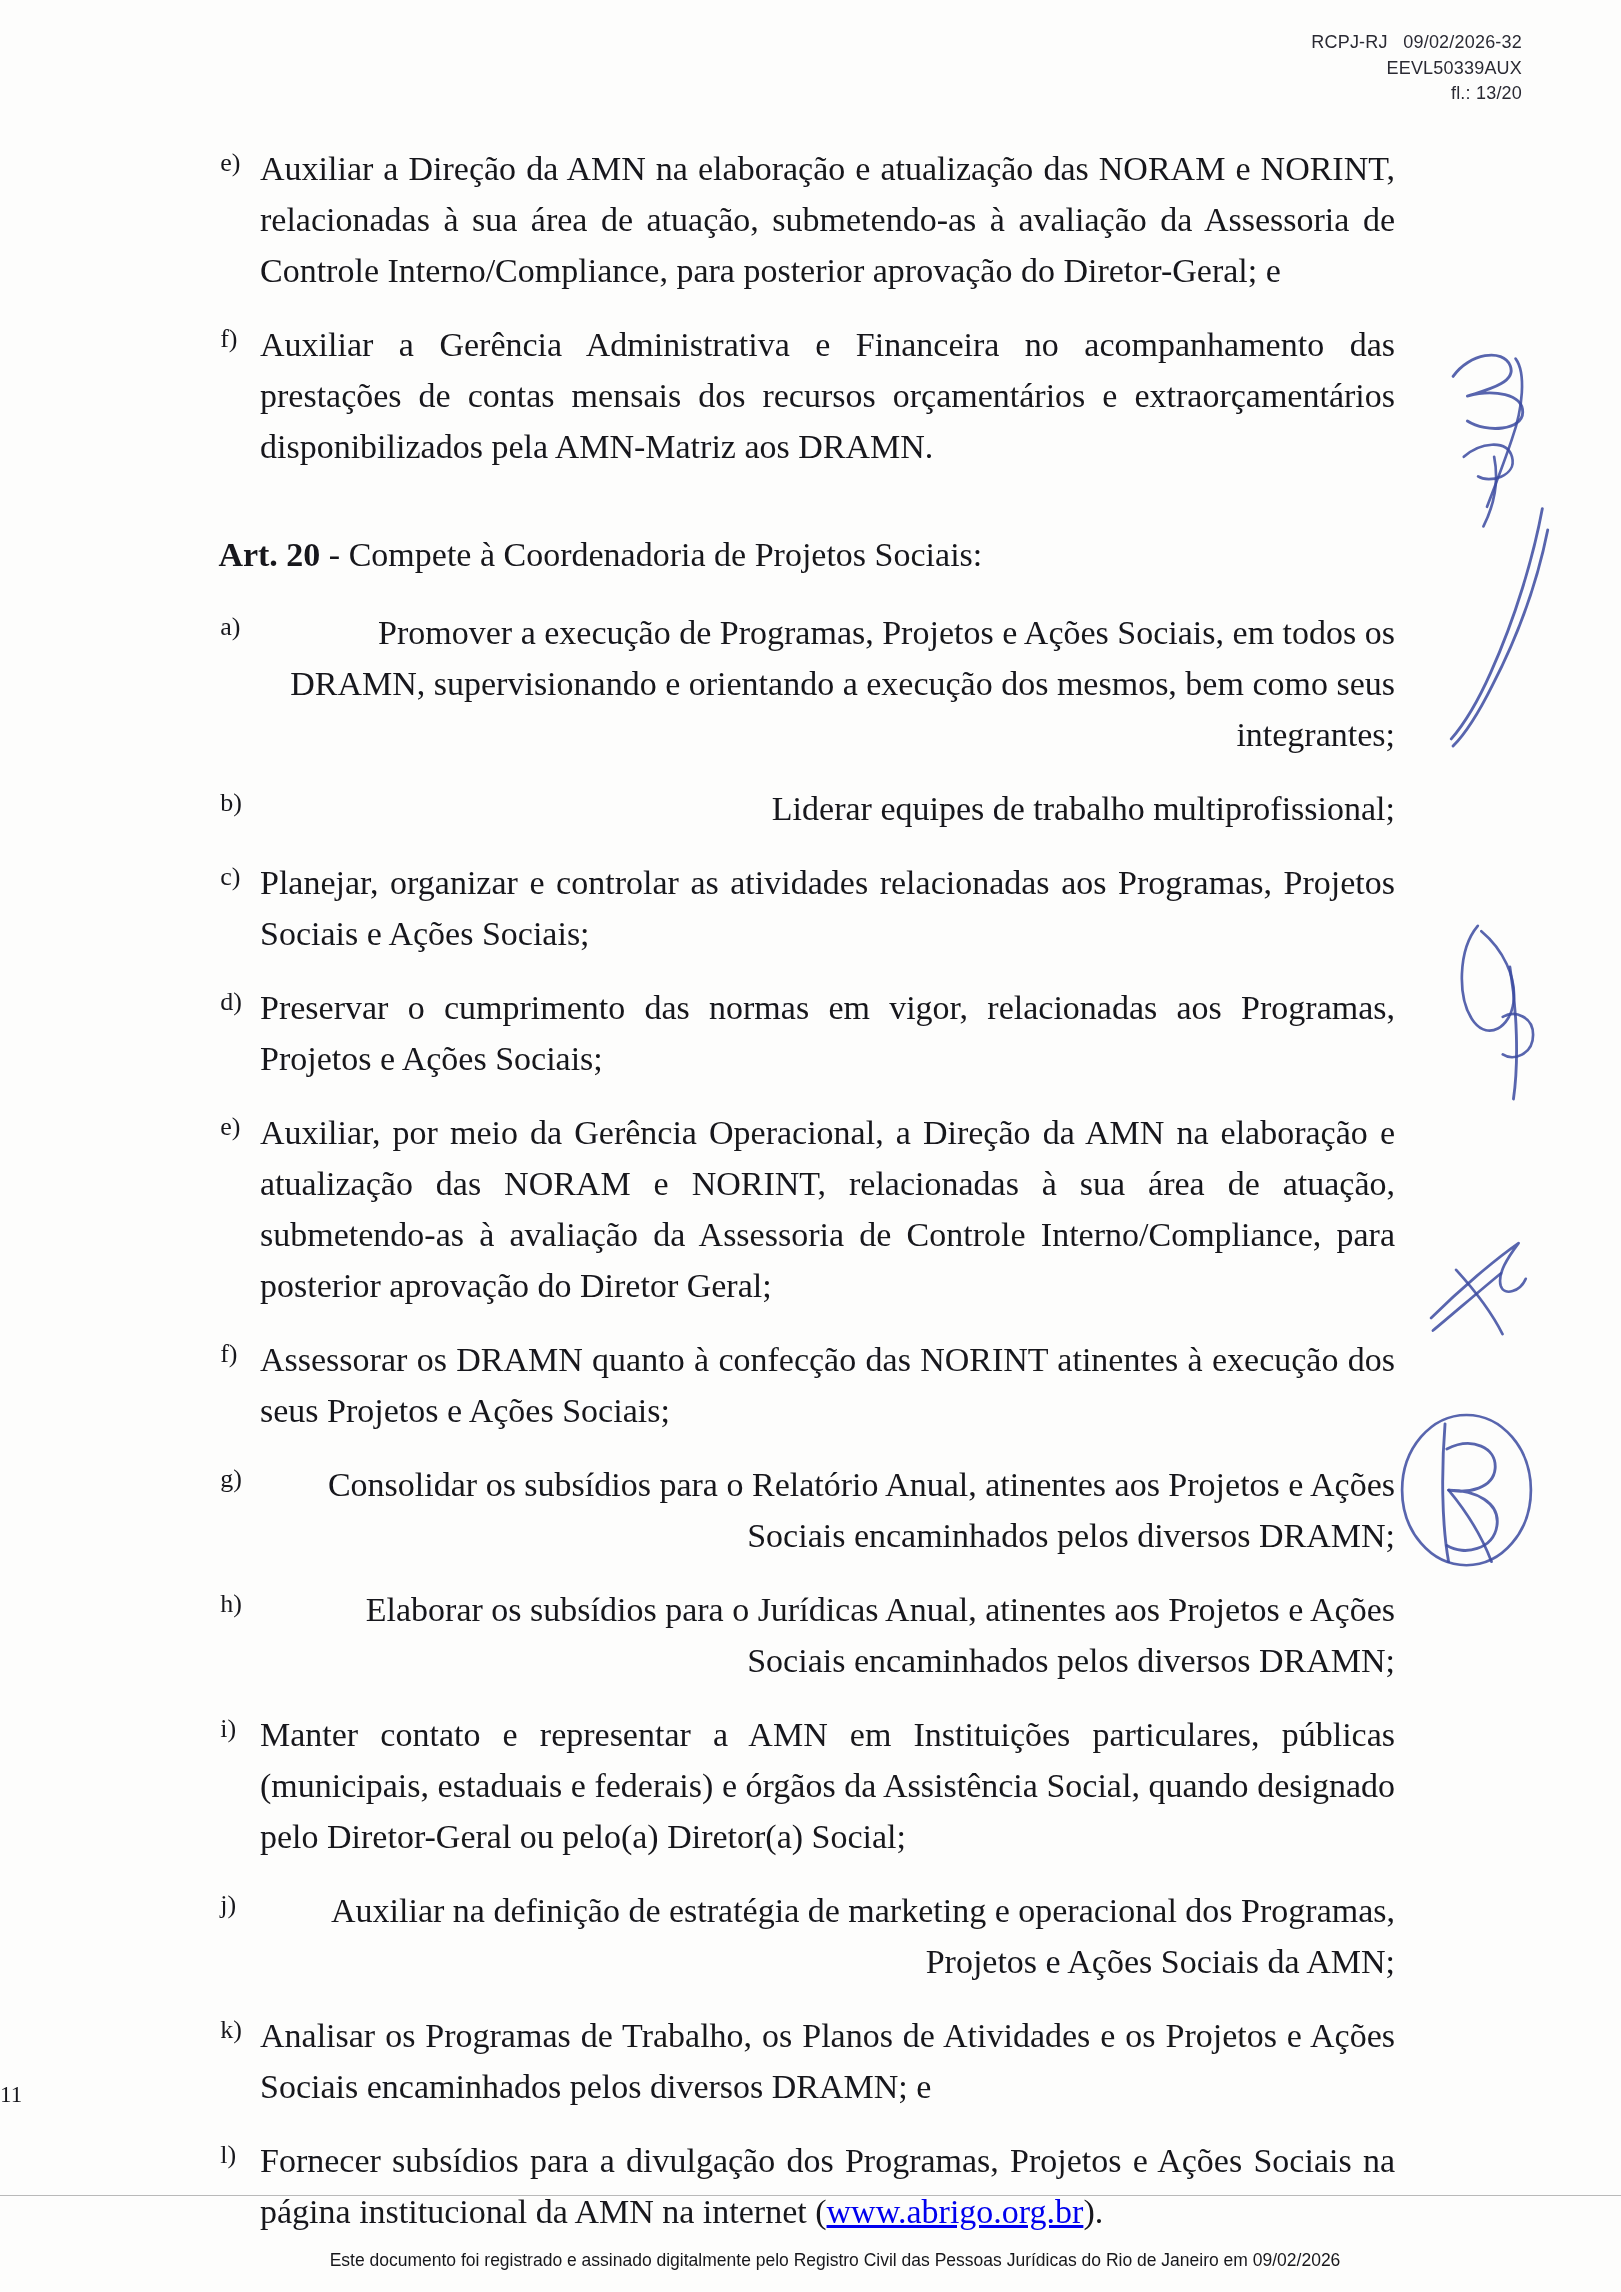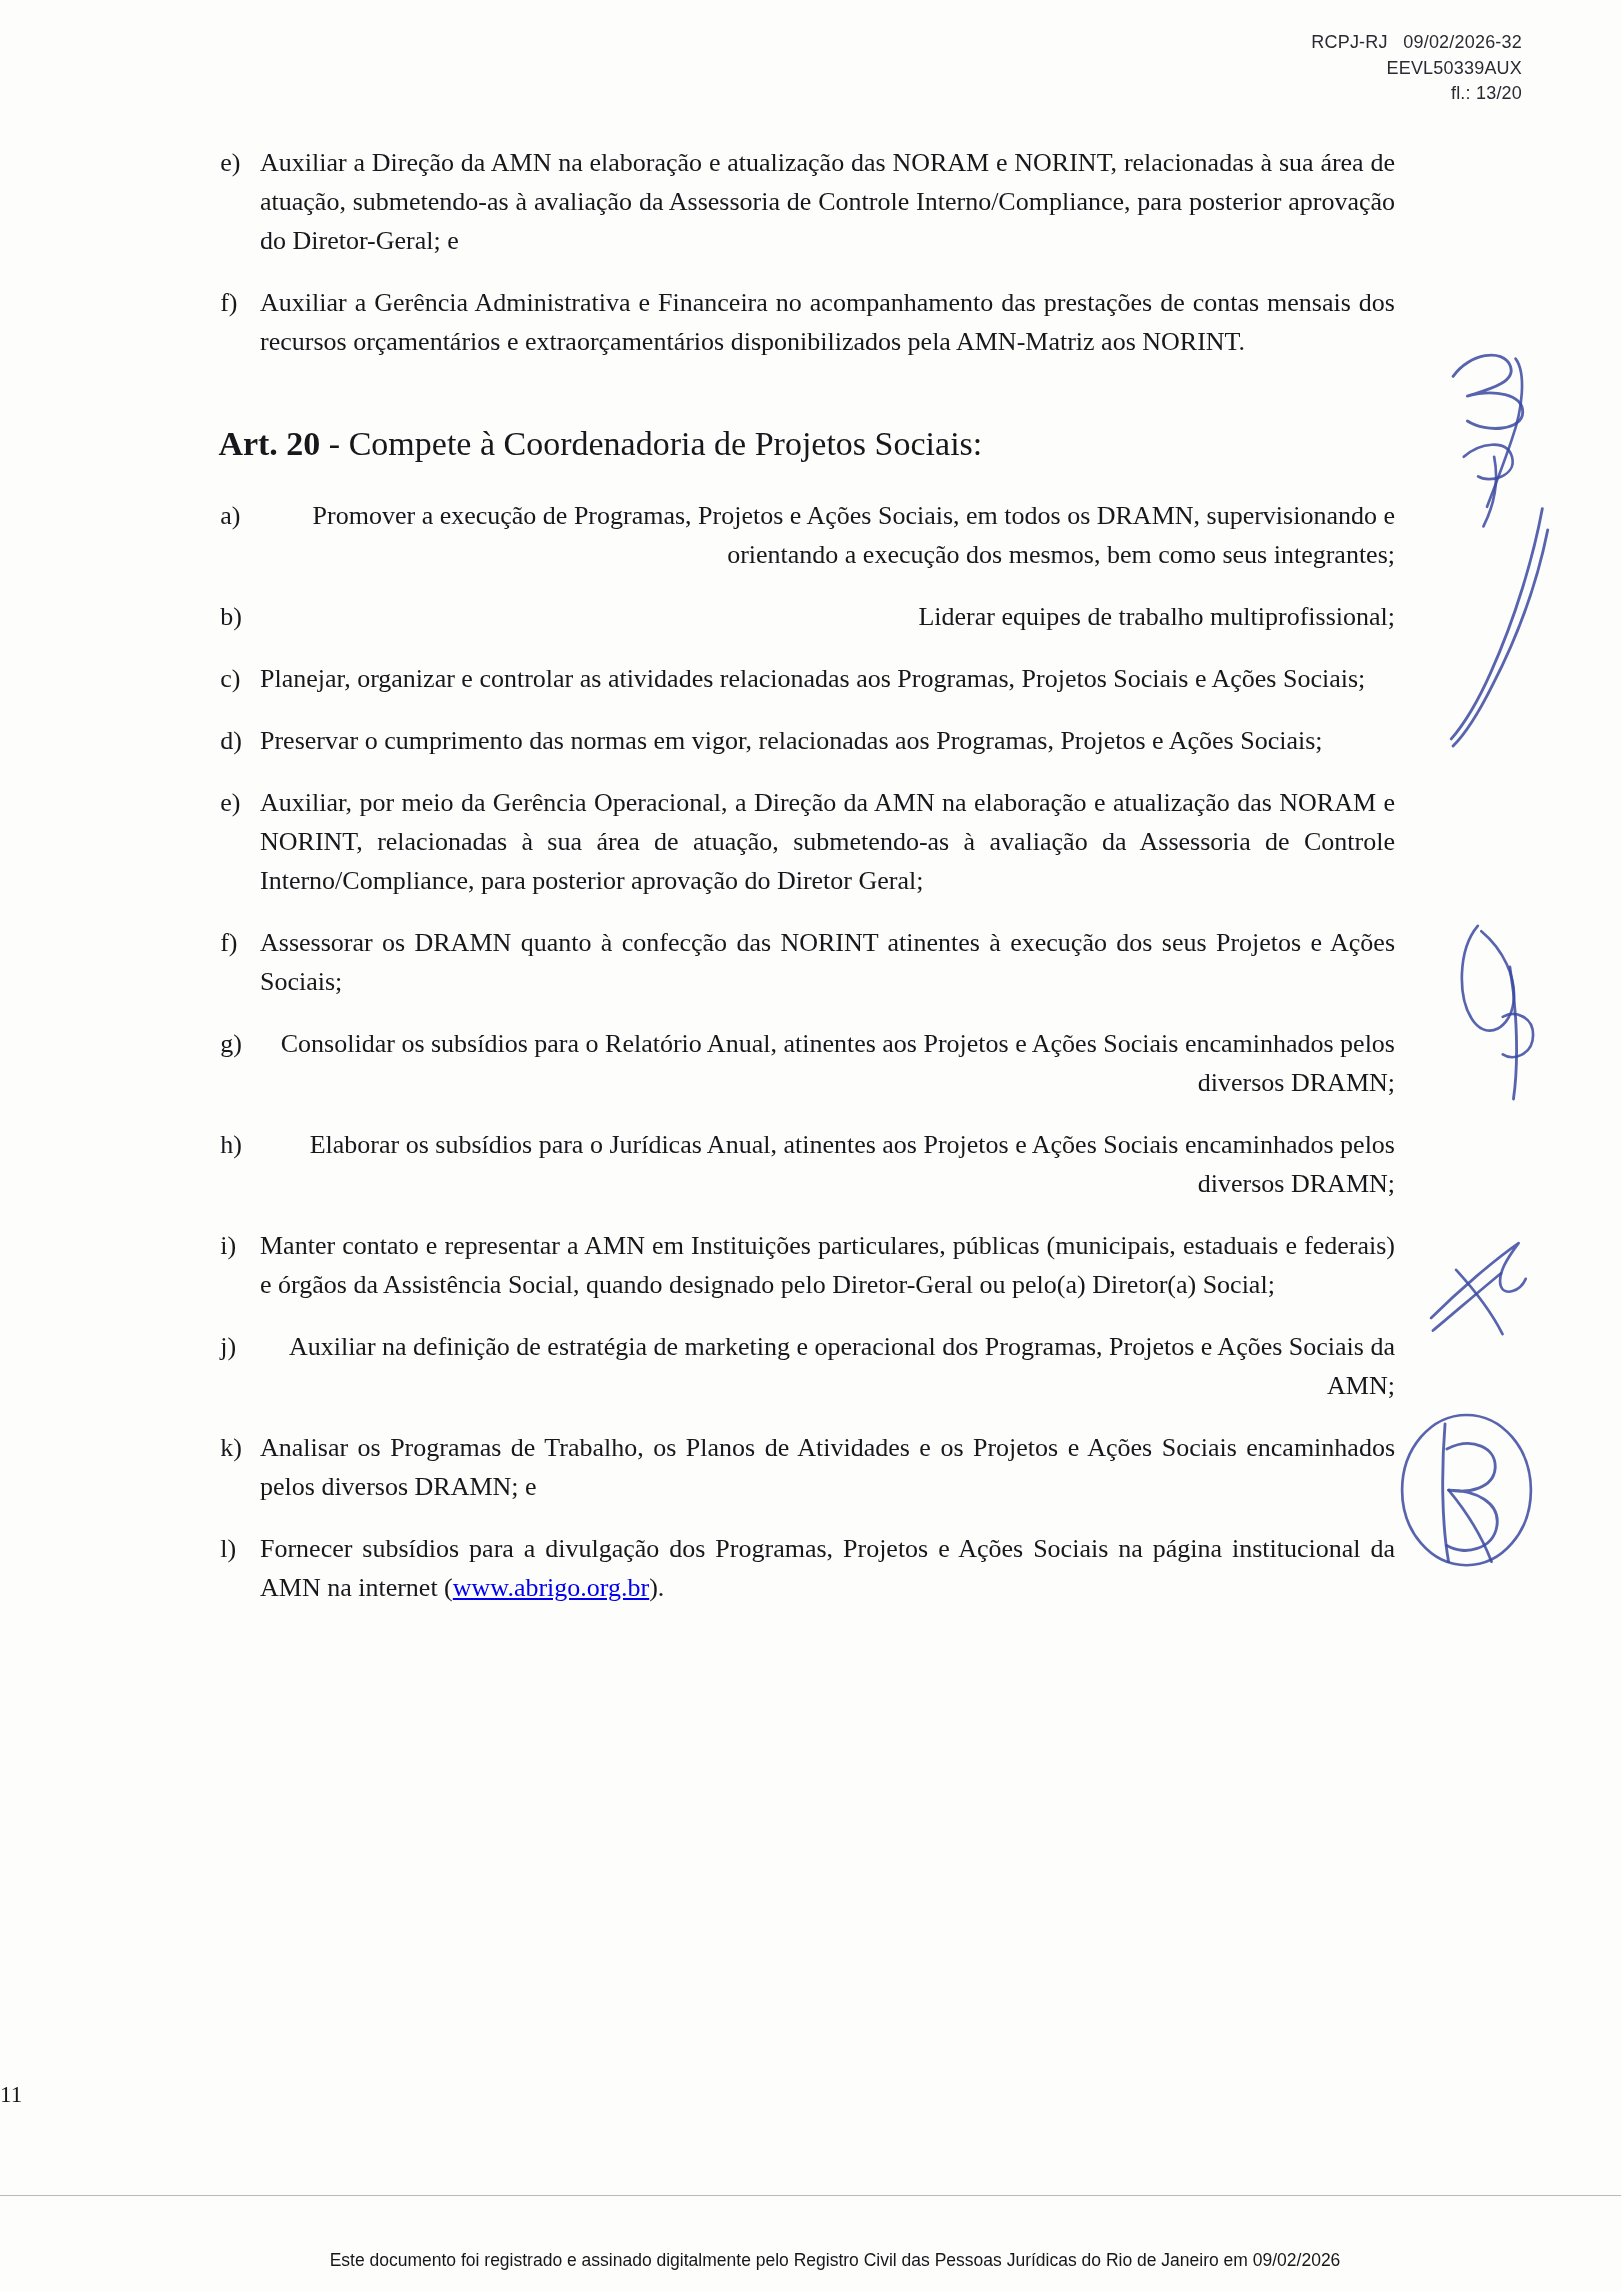--- a/index.html
+++ b/index.html
@@ -53,21 +53,21 @@
     width: 47px;
     flex: none;
     font-size: 26px;
     line-height: 1.5;
     text-align: left;
     padding-left: 7.2px;
     box-sizing: border-box;
   }
   .body {
     flex: 1;
-    font-size: 26px;
+    font-size: 34px;
     line-height: 1.5;
     text-align: justify;
     text-justify: inter-word;
   }
   .body.nojust { text-align: right; }
 
   .artigo {
     font-size: 34px;
     line-height: 1.5;
     margin: 57px 0 27px 5.4px;
@@ -138,21 +138,21 @@
 
   <div class="content">
 
     <div class="item">
       <div class="marker">e)</div>
       <div class="body">Auxiliar a Direção da AMN na elaboração e atualização das NORAM e NORINT, relacionadas à sua área de atuação, submetendo-as à avaliação da Assessoria de Controle Interno/Compliance, para posterior aprovação do Diretor-Geral; e</div>
     </div>
 
     <div class="item">
       <div class="marker">f)</div>
-      <div class="body">Auxiliar a Gerência Administrativa e Financeira no acompanhamento das prestações de contas mensais dos recursos orçamentários e extraorçamentários disponibilizados pela AMN-Matriz aos NORINT.</div>
+      <div class="body">Auxiliar a Gerência Administrativa e Financeira no acompanhamento das prestações de contas mensais dos recursos orçamentários e extraorçamentários disponibilizados pela AMN-Matriz aos DRAMN.</div>
     </div>
 
     <div class="artigo">
       <b>Art. 20</b><span> - Compete à Coordenadoria de Projetos Sociais:</span>
     </div>
 
     <div class="item">
       <div class="marker">a)</div>
       <div class="body nojust">Promover a execução de Programas, Projetos e Ações Sociais, em todos os DRAMN, supervisionando e orientando a execução dos mesmos, bem como seus integrantes;</div>
     </div>

